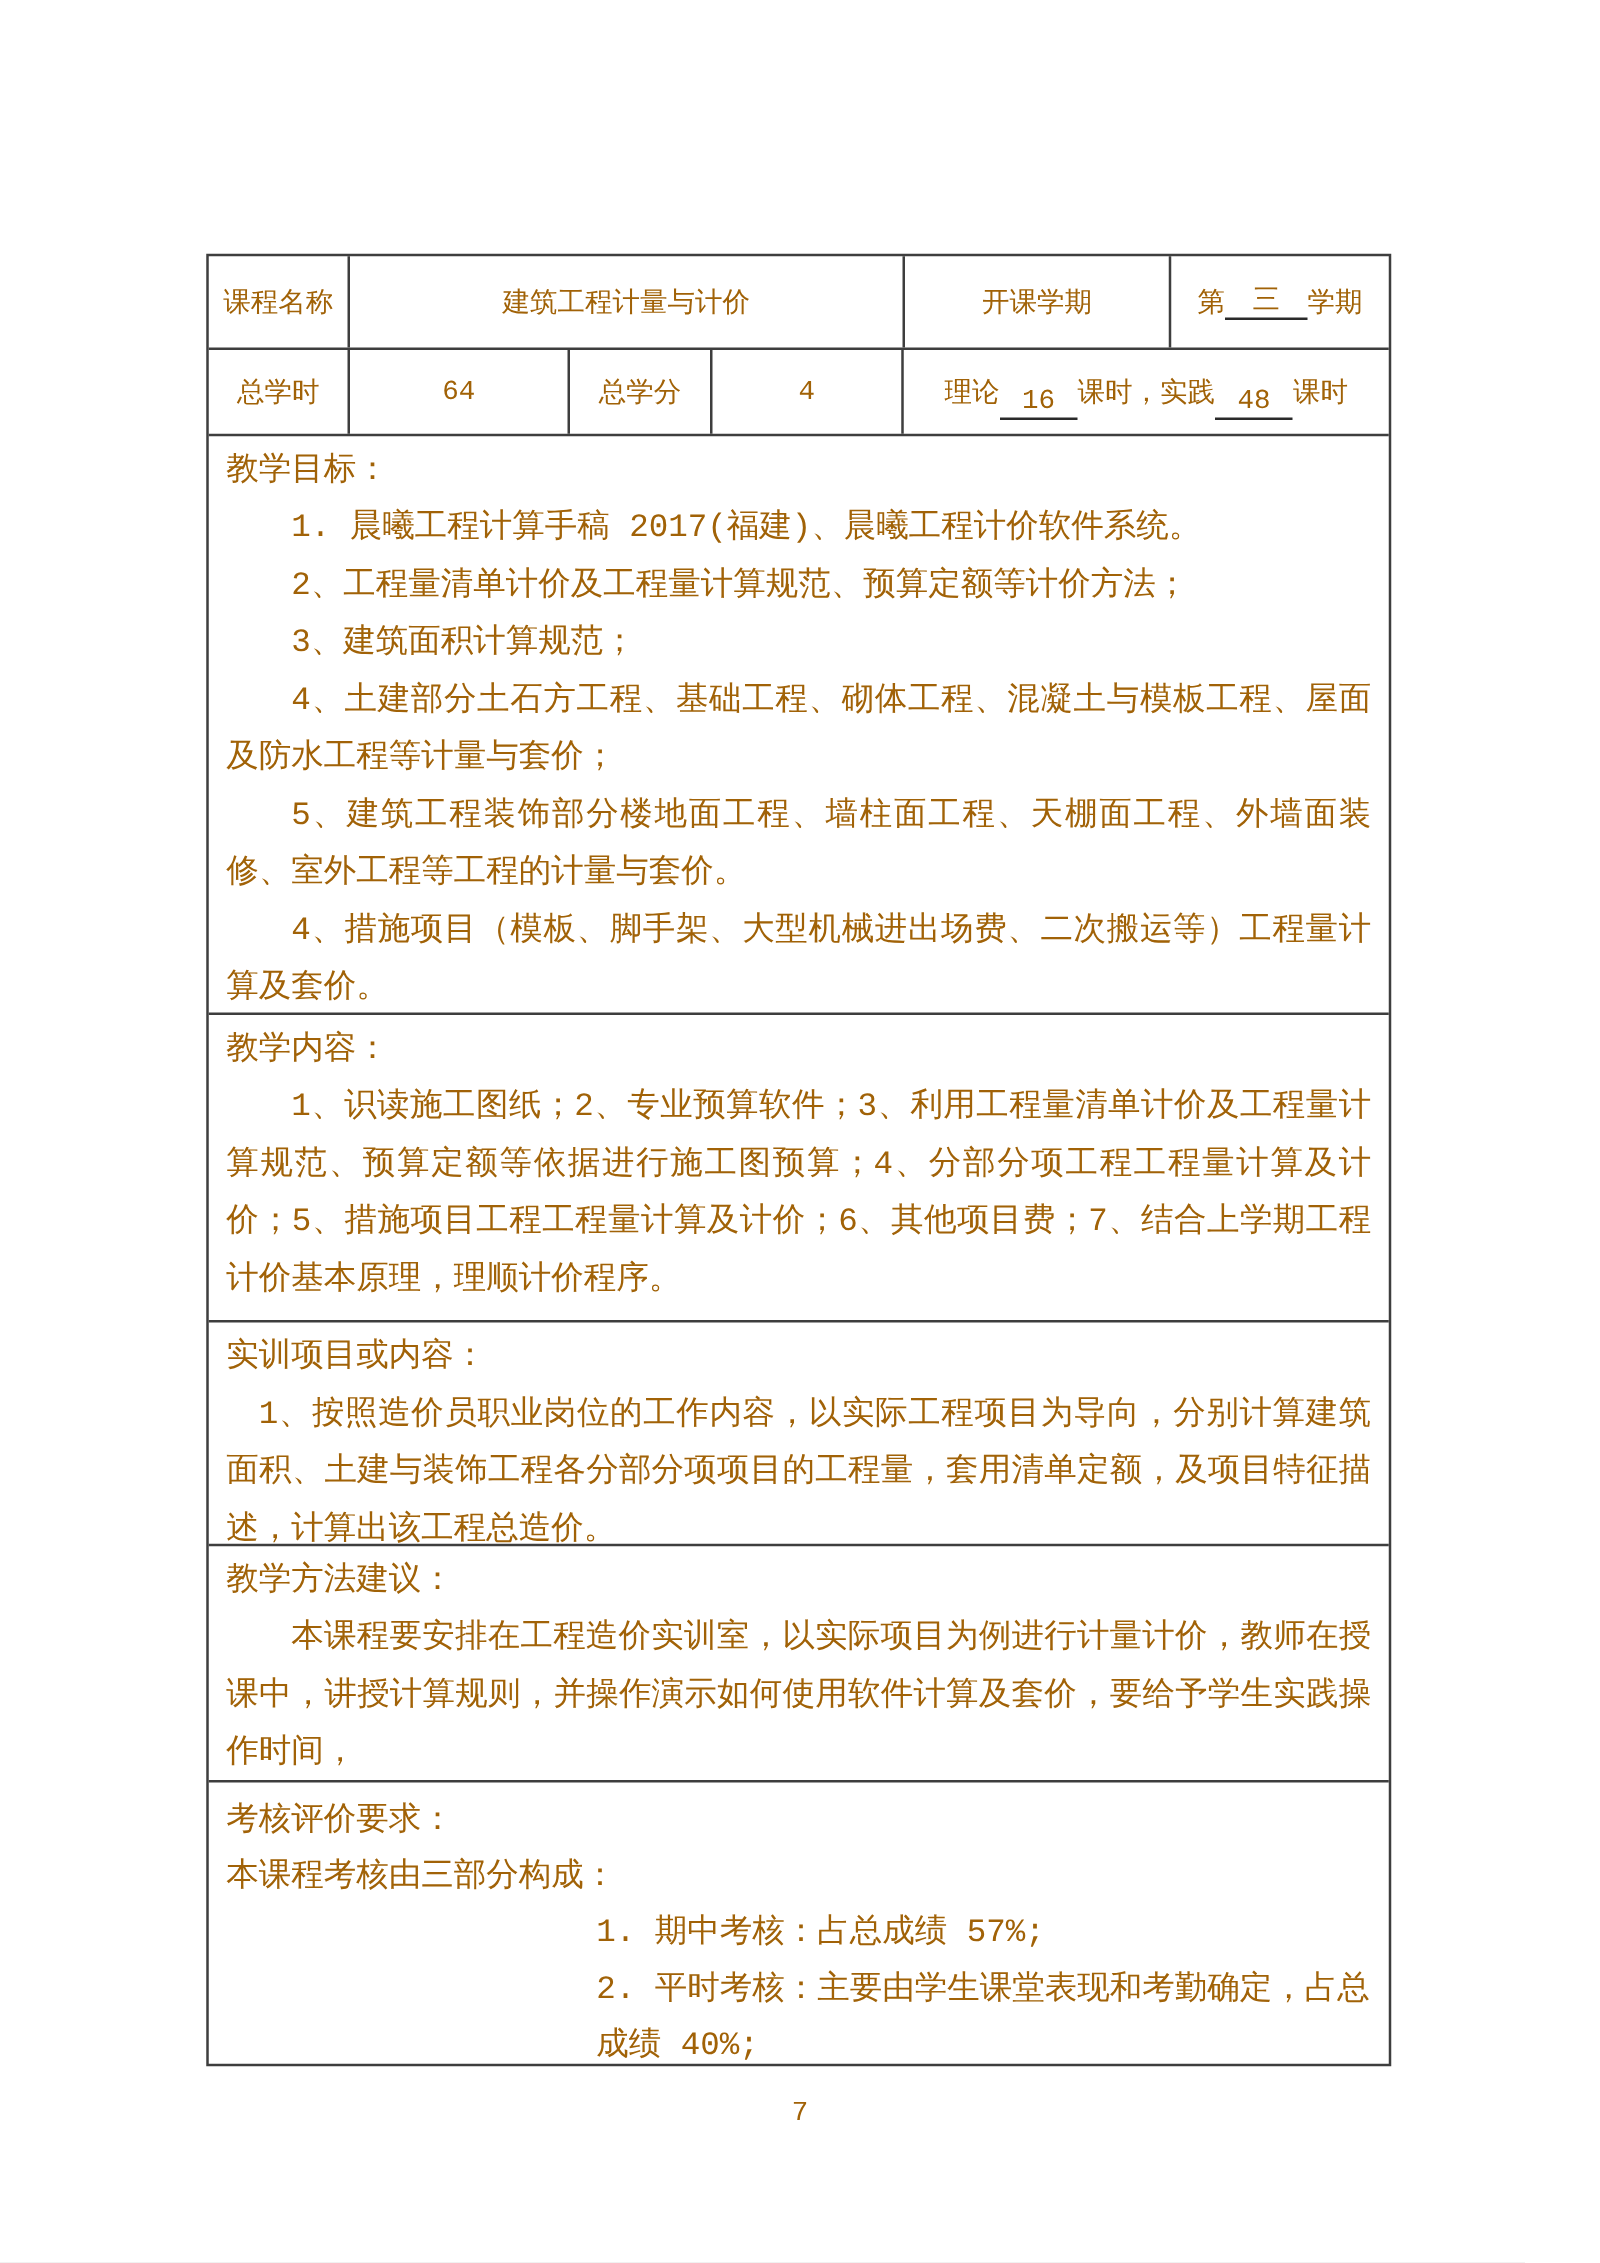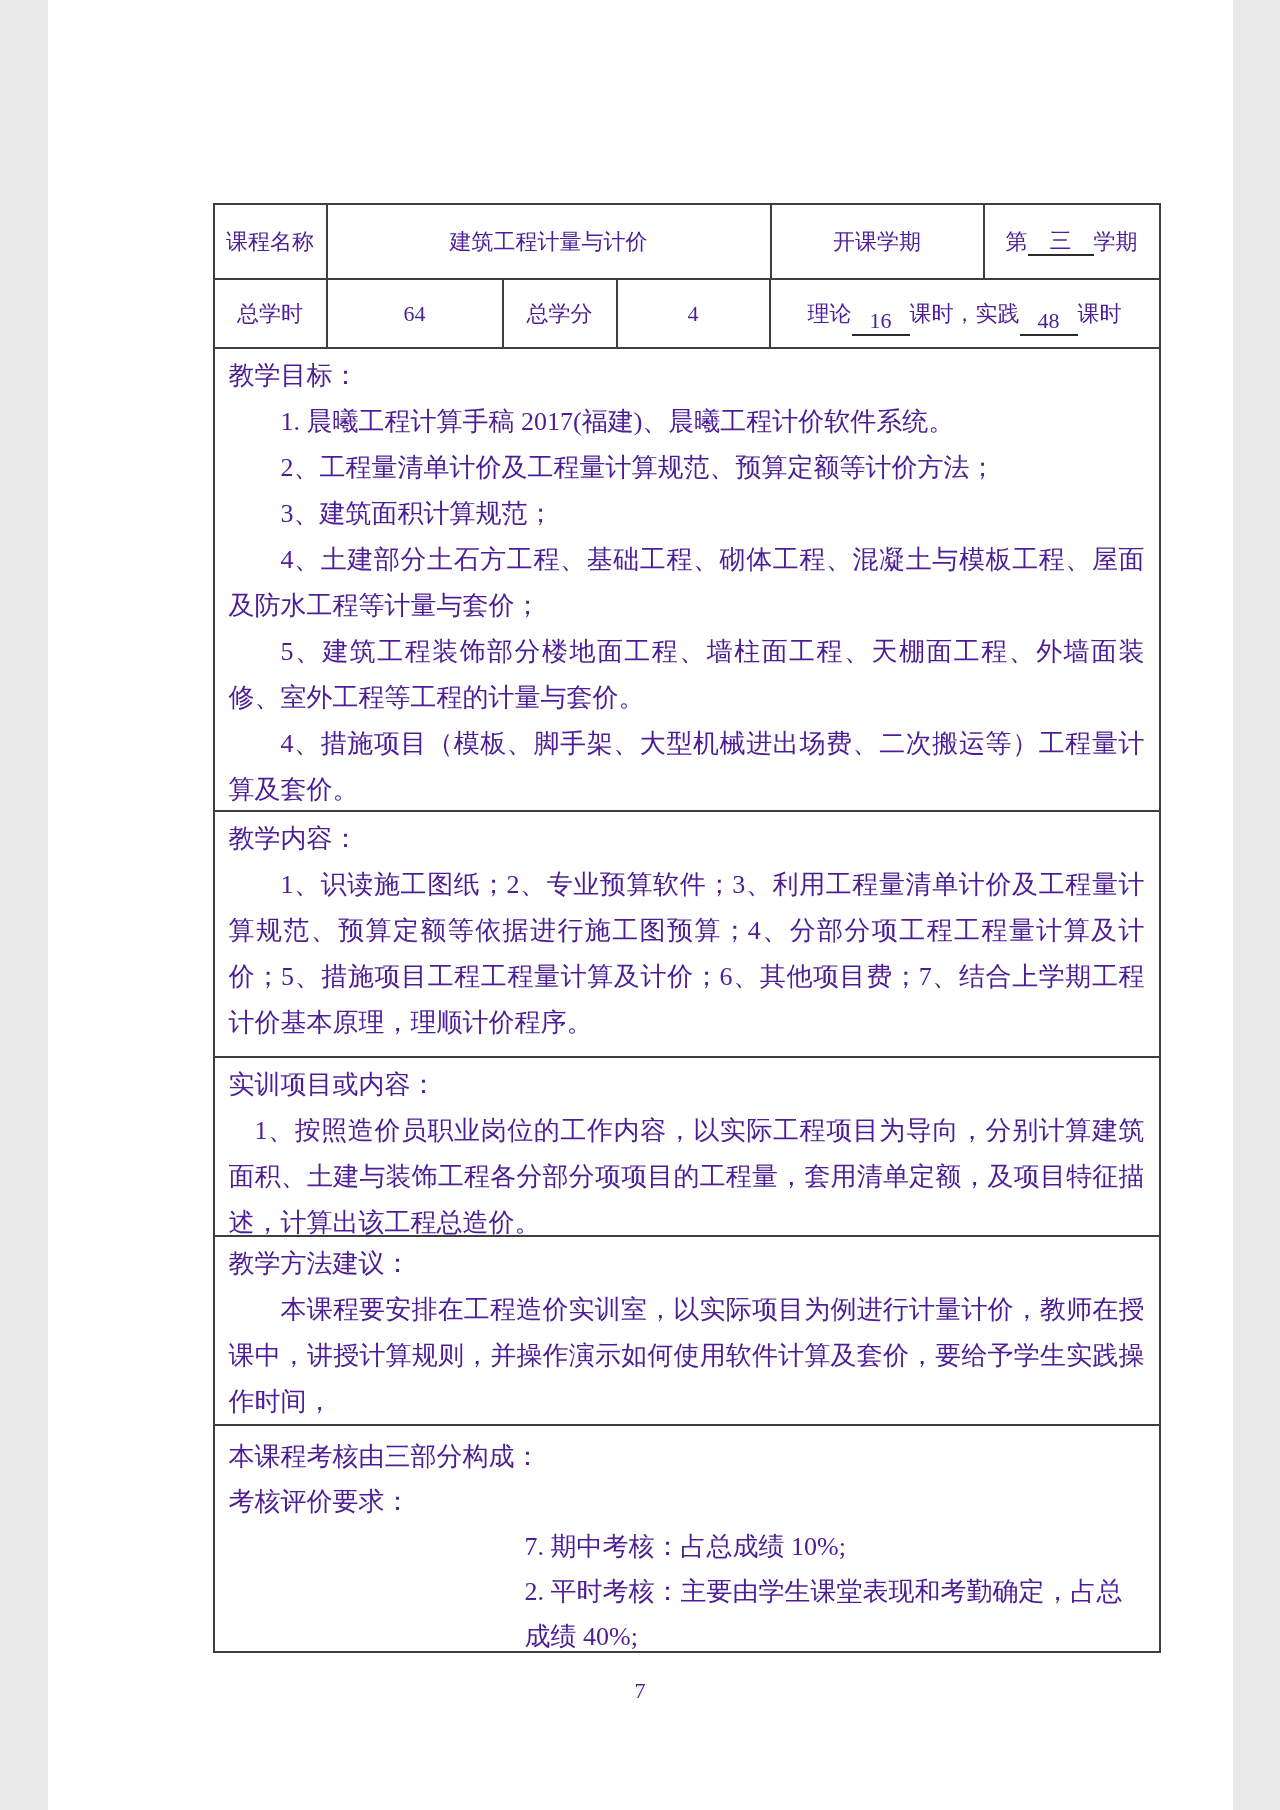--- a/index.html
+++ b/index.html
@@ -1,23 +1,23 @@
 <!DOCTYPE html>
 <html><head>
 <meta charset="utf-8">
 <style>
   html, body { margin: 0; padding: 0; background: #e8e8e8; }
   .page {
     position: relative;
-    width: 1185px;
+    width: 1280px;
     height: 1810px;
     margin: 0 auto;
     background: #ffffff;
-    font-family: Liberation Serif, serif;
-    color: #4c1d95;
+    font-family: Liberation Mono, monospace;
+    color: #a16207;
   }
   .doc-table {
     position: absolute;
     left: 165px;
     top: 203px;
     width: 948px;
     box-sizing: border-box;
     border: 2px solid #3e3e3e;
     background: #ffffff;
   }
@@ -123,23 +123,23 @@
       <p>实训项目或内容：</p>
       <p class="ind1">1、按照造价员职业岗位的工作内容，以实际工程项目为导向，分别计算建筑面积、土建与装饰工程各分部分项项目的工程量，套用清单定额，及项目特征描述，计算出该工程总造价。</p>
     </div>
 
     <div class="sec sec-methods">
       <p>教学方法建议：</p>
       <p class="ind2">本课程要安排在工程造价实训室，以实际项目为例进行计量计价，教师在授课中，讲授计算规则，并操作演示如何使用软件计算及套价，要给予学生实践操作时间，</p>
     </div>
 
     <div class="sec sec-assess last">
+      <p>考核评价要求：</p>
       <p>本课程考核由三部分构成：</p>
-      <p>考核评价要求：</p>
-      <p class="assess-item">7. 期中考核：占总成绩 10%;</p>
+      <p class="assess-item">1. 期中考核：占总成绩 57%;</p>
       <p class="assess-item">2. 平时考核：主要由学生课堂表现和考勤确定，占总成绩 40%;</p>
       <p class="assess-item">3. 期末考核：由期末测试成绩确定，占总成绩 50%.</p>
     </div>
 
   </div>
 
   <div class="page-number">7</div>
 
 </div>
 

